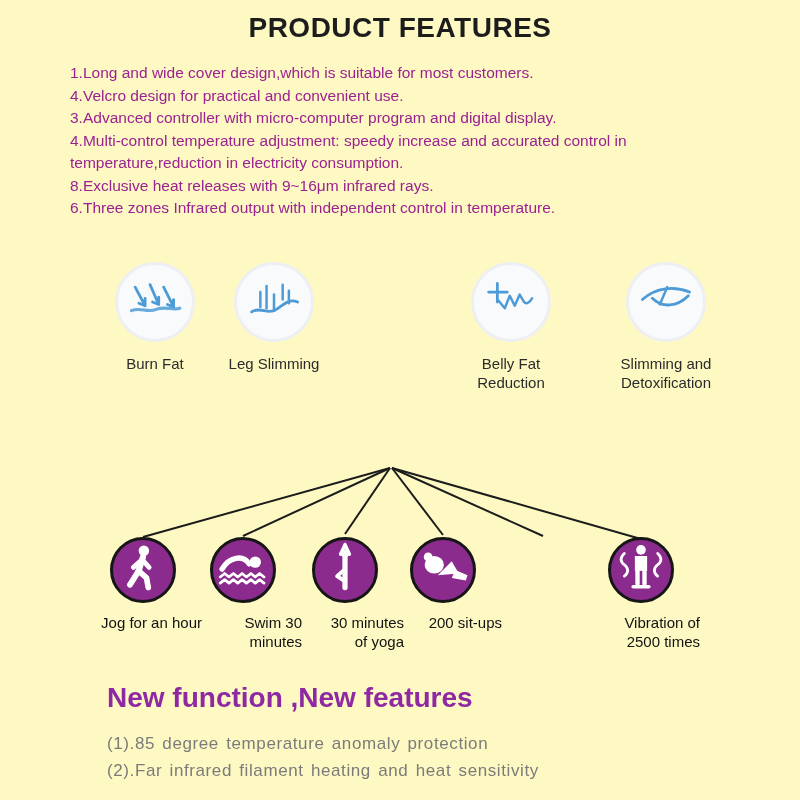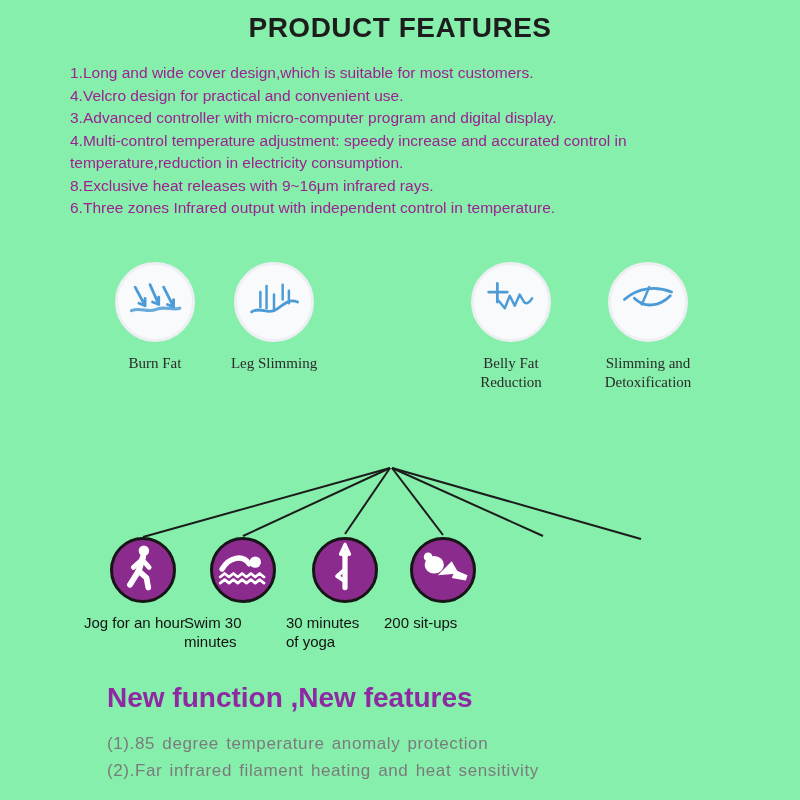--- a/index.html
+++ b/index.html
@@ -1,54 +1,54 @@
 <!DOCTYPE html>
 <html style="--title: #1D1D1D; --feature-text: #9C2191; --equal-heading: #7D2B93; --new-heading: #8F28A3; --benefit-icon-blue: #4D9BD6; --benefit-circle-fill: #F8FAFC; --benefit-circle-border: #EDEFF2; --equal-circle-fill: #8B2B8D; --equal-circle-border: #161616; --fan-line: #1C1C1C; --body-gray: #7B7B7B;"><head>
 <meta charset="utf-8">
 <style>
   * { margin:0; padding:0; box-sizing:border-box; }
   html,body { background:#ffffff; }
   body { font-family:"Liberation Sans", sans-serif; }
-  .page { position:relative; width:800px; height:800px; background:#86efac; overflow:hidden; margin:0 auto; }
+  .page { position:relative; width:800px; height:800px; background:#fef9c3; overflow:hidden; margin:0 auto; }
 
   .page-title{
     position:absolute; left:0; right:0; top:12px;
     text-align:center; font-size:28px; font-weight:700;
     letter-spacing:.5px; color:var(--title,#1d1d1d);
   }
 
   .features{
     position:absolute; left:70px; top:62px; width:676px;
     font-size:15.5px; line-height:22.5px;
     color:var(--feature-text,#9C2191);
   }
   .features .feature-line{ white-space:pre-line; }
 
-  .benefits{ position:absolute; top:262px; left:0; width:800px; height:155px;font-family:Liberation Serif, serif; }
+  .benefits{ position:absolute; top:262px; left:0; width:800px; height:155px; }
   .benefit{ position:absolute; width:132px; text-align:center; }
   .benefit .circle{
     width:80px; height:80px; border-radius:50%; margin:0 auto;
     background:var(--benefit-circle-fill,#F8FAFC);
     border:3px solid var(--benefit-circle-border,#EDEFF2);
     display:flex; align-items:center; justify-content:center;
   }
   .benefit .blabel{
     margin-top:12px; font-size:15px; line-height:19px;
     color:#2b2b2b; white-space:pre-line;
   }
   .blue-icon{ color:var(--benefit-icon-blue,#4D9BD6); }
 
   .equal-title{
     position:absolute; left:0; right:0; top:435px; text-align:center;
     font-size:24px; font-weight:700; color:var(--equal-heading,#7D2B93);
   }
   .fan{ position:absolute; left:0; top:462px; width:800px; height:80px; }
 
   .equal-row{ position:absolute; left:0; top:537px; width:800px; height:130px; }
-  .equal-item{ position:absolute; width:118px; text-align:left; }
+  .equal-item{ position:absolute; width:118px; text-align:right; }
   .equal-item .pcircle{
     width:66px; height:66px; border-radius:50%; margin:0 auto;
     background:var(--equal-circle-fill,#8B2B8D);
     border:3px solid var(--equal-circle-border,#161616);
     display:flex; align-items:center; justify-content:center;
   }
   .equal-item .elabel{
     margin-top:10px; font-size:15px; line-height:19px;
     color:#121212; white-space:pre-line;
   }
@@ -113,21 +113,21 @@
       <div class="circle">
         <svg class="blue-icon" width="62" height="62" viewBox="0 0 100 100" fill="none" stroke="currentColor" stroke-width="4.5" stroke-linecap="round" stroke-linejoin="round">
           <path d="M28,20 V50 M14,34 H44"></path>
           <path d="M30,48 L40,60 L48,40 L56,56 L64,38 L71,50 C74,54 80,52 84,44" stroke-width="4"></path>
         </svg>
       </div>
       <div class="blabel">Belly Fat
 Reduction</div>
     </div>
 
-    <div class="benefit" style="left:582px">
+    <div class="benefit" style="left:600px">
       <div class="circle">
         <svg class="blue-icon" width="62" height="62" viewBox="0 0 100 100" fill="none" stroke="currentColor" stroke-width="4.5" stroke-linecap="round" stroke-linejoin="round">
           <path d="M12,46 C34,26 64,24 88,34"></path>
           <path d="M28,44 C44,60 68,58 86,40"></path>
           <path d="M52,26 L40,54" stroke-width="4"></path>
         </svg>
       </div>
       <div class="blabel">Slimming and
 Detoxification</div>
     </div>
@@ -192,20 +192,34 @@
           <circle cx="15" cy="17" r="5"></circle>
           <ellipse cx="22" cy="26" rx="11" ry="10"></ellipse>
           <path d="M26,38 L42,22 L50,36 Z"></path>
           <path d="M46,32 L60,38 L58,44 L42,41 Z"></path>
         </svg>
       </div>
       <div class="elabel">200 sit-ups</div>
     </div>
 
 
+    <div class="equal-item" style="left:582px">
+      <div class="pcircle">
+        <svg width="56" height="56" viewBox="0 0 64 64" fill="none" stroke="#ffffff" stroke-linecap="round" stroke-linejoin="round">
+          <circle cx="32" cy="9" r="5.5" fill="#ffffff" stroke="none"></circle>
+          <path d="M25,16 h14 v17 h-14 z" fill="#ffffff" stroke="none"></path>
+          <path d="M28,33 V48 M36,33 V48" stroke-width="5"></path>
+          <path d="M23,51 H41" stroke-width="4"></path>
+          <path d="M13,13 c-5,5 -5,9 0,13 c5,4 5,9 0,13" stroke-width="3.2"></path>
+          <path d="M51,13 c5,5 5,9 0,13 c-5,4 -5,9 0,13" stroke-width="3.2"></path>
+        </svg>
+      </div>
+      <div class="elabel">Vibration of
+2500 times</div>
+    </div>
 
   </div>
 
   <h2 class="new-title">New function ,New features</h2>
 
   <div class="new-items">
     <div>(1).85 degree temperature anomaly protection</div>
     <div>(2).Far infrared filament heating and heat sensitivity</div>
   </div>
 

